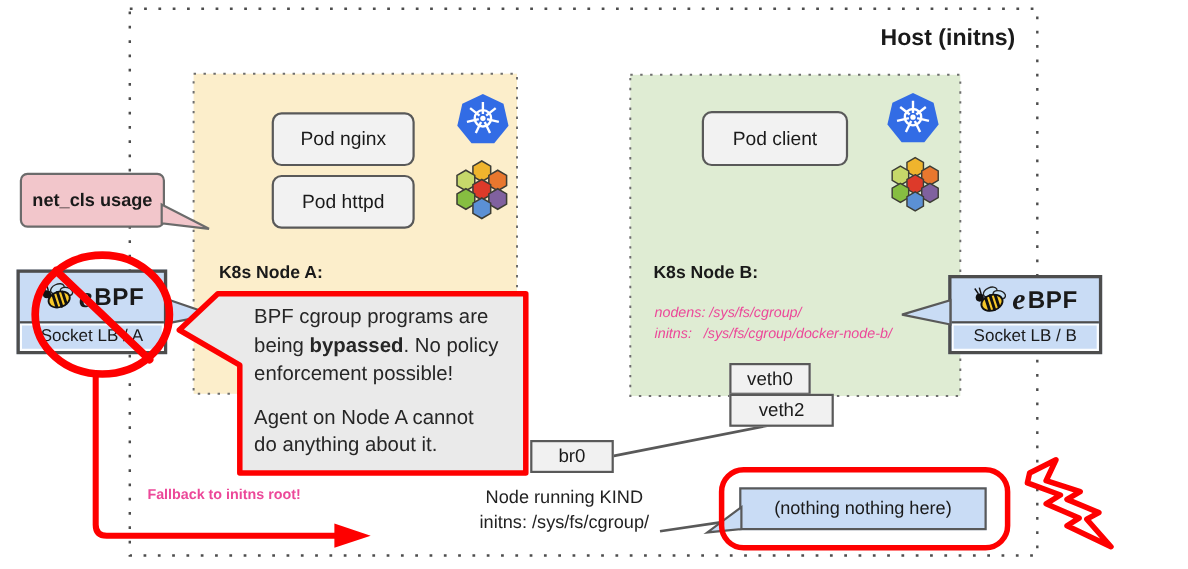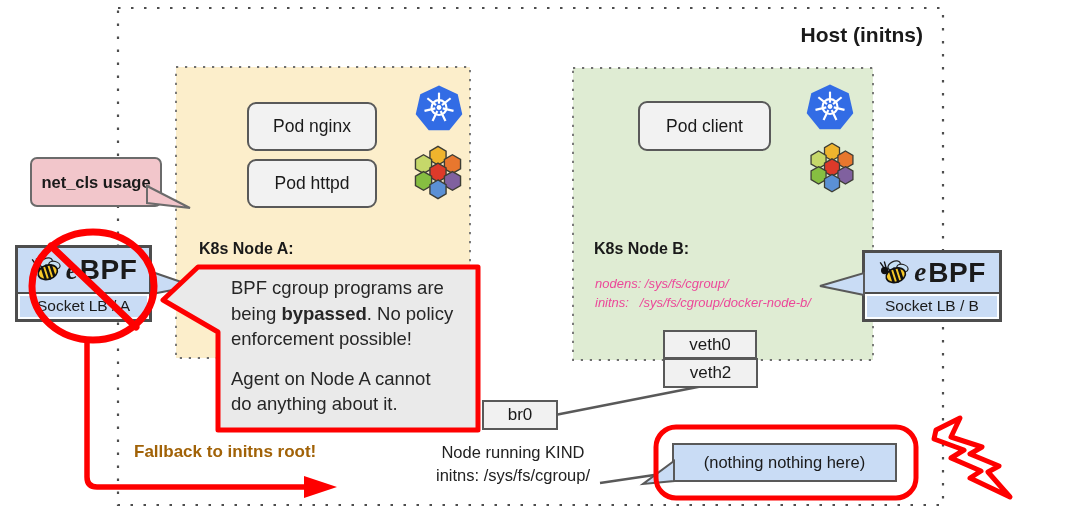--- a/index.html
+++ b/index.html
@@ -20,38 +20,38 @@
 
   .pod{background:#F2F2F2;border:2.5px solid #595959;border-radius:9px;
        display:flex;align-items:center;justify-content:center;
        font-size:17.5px;z-index:10;}
 
   .ifbox{background:#F1F1F1;border:2.5px solid #595959;display:flex;align-items:center;
        justify-content:center;font-size:17px;z-index:12;box-sizing:border-box;}
 
   .bubble{background:#F2C6CB;border:2.5px solid #6b6b6b;border-radius:7px;
        display:flex;align-items:center;justify-content:center;
-       font-size:16.5px;font-weight:bold;z-index:10;box-sizing:border-box;margin-left:12px;}
+       font-size:16.5px;font-weight:bold;z-index:10;box-sizing:border-box;}
 
   .ebpf-box{background:#C9DCF5;border:3px solid #4d4d4d;z-index:10;box-sizing:border-box;
        display:flex;flex-direction:column;}
   .ebpf-logo{display:flex;align-items:center;justify-content:center;gap:2px;flex:1;}
   .ebpf-e{font-family:"Liberation Serif",serif;font-style:italic;font-weight:bold;
        font-size:27px;line-height:1;}
-  .ebpf-bpf{font-weight:800;font-size:28px;letter-spacing:.5px;line-height:1;}
+  .ebpf-bpf{font-weight:800;font-size:22px;letter-spacing:.5px;line-height:1;}
   .ebpf-label{border-top:2.5px solid #4d4d4d;box-shadow:inset 0 0 0 2px rgba(255,255,255,.95);
        text-align:center;font-size:15.5px;padding:3px 0 4px 0;}
 
   .nothing-box{background:#C9DCF5;border:2.5px solid #595959;display:flex;align-items:center;
        justify-content:center;font-size:16.5px;z-index:12;box-sizing:border-box;}
 
   .callout-text{z-index:55;font-size:18.5px;line-height:25.5px;color:#262626;}
   .callout-text .p2{margin-top:14px;}
 
-  .fallback{font-size:17px;font-weight:bold;color:#a16207;z-index:20;}
+  .fallback{font-size:13px;font-weight:bold;color:#ec4899;z-index:20;}
   .kind-note{font-size:16.5px;line-height:23px;text-align:center;z-index:10;color:#222;}
   .kind-note .it{}
 
   .icon{z-index:10;}
 </style>
 </head>
 <body>
 
 <svg id="underlay" class="layer" width="1080" height="517" viewBox="0 0 1080 517">
   <defs>
@@ -171,21 +171,21 @@
       <circle cx="7.5" cy="14" r="4.5" fill="#111"></circle>
       <line x1="6" y1="10" x2="2" y2="4" stroke="#111" stroke-width="1.6"></line>
       <line x1="9" y1="10" x2="7" y2="3" stroke="#111" stroke-width="1.6"></line>
     </svg>
     <span class="ebpf-e">e</span>
       <span class="ebpf-bpf">BPF</span>
   </div>
   <div class="ebpf-label">Socket LB / B</div>
 </div>
 
-<div class="abs ifbox" style="left:663px;top:330px;width:94px;height:29px;">veth0</div>
+<div class="abs ifbox" style="left:663px;top:330px;width:74px;height:29px;">veth0</div>
 <div class="abs ifbox" style="left:663px;top:358px;width:95px;height:30px;">veth2</div>
 <div class="abs ifbox" style="left:482px;top:400px;width:76px;height:30px;">br0</div>
 
 <div class="abs fallback" style="left:134px;top:442px;">Fallback to initns root!</div>
 
 <div class="abs kind-note" style="left:413px;top:441px;width:200px;">
   <div>Node running KIND</div>
   <div class="it">initns: /sys/fs/cgroup/</div>
 </div>
 

